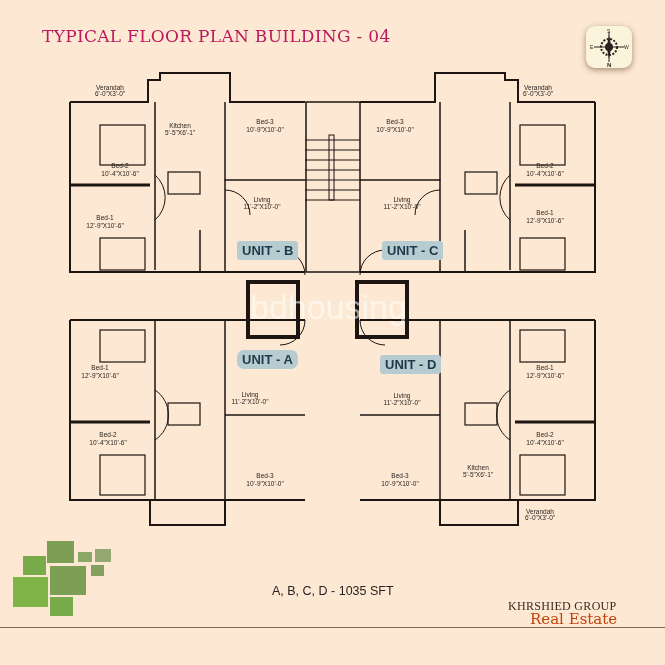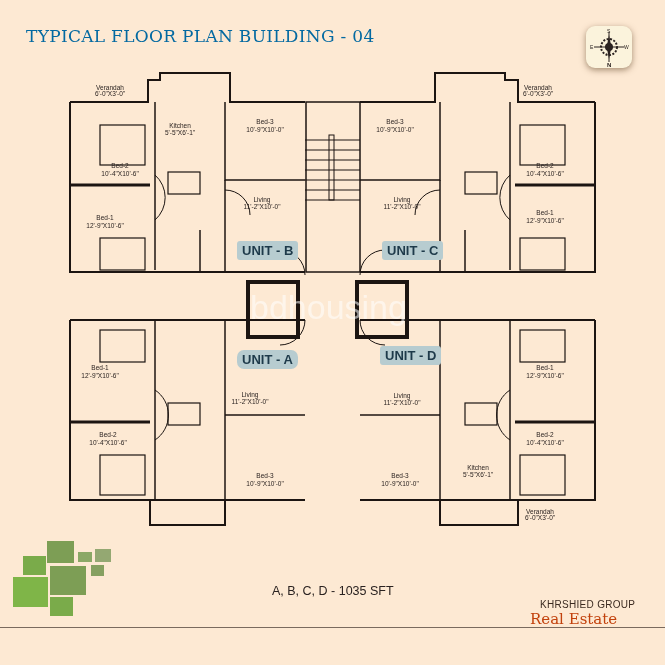--- a/index.html
+++ b/index.html
@@ -1,24 +1,24 @@
 <!DOCTYPE html>
 <html><head>
 <meta charset="utf-8">
 <style>
   html,body{margin:0;padding:0;}
   body{width:665px;height:665px;background:#fde9d3;position:relative;overflow:hidden;font-family:"Liberation Sans",sans-serif;}
-  .title{position:absolute;left:26px;top:26px;font-family:"DejaVu Serif",serif;font-size:17px;letter-spacing:0.3px;color:#0369a1;white-space:nowrap;}
+  .title{position:absolute;left:42px;top:26px;font-family:"DejaVu Serif",serif;font-size:17px;letter-spacing:0.3px;color:#be185d;white-space:nowrap;}
   .compass{position:absolute;left:586px;top:26px;width:46px;height:42px;border-radius:9px;background:#fbf3dc;box-shadow:0 2px 6px rgba(90,60,30,.55);}
   .compass svg{position:absolute;left:0;top:0;}
   .plan{position:absolute;left:0;top:0;}
   .badge{position:absolute;background:#b7ccd0;color:#1e3a4a;font-weight:bold;font-size:13px;padding:2px 5px;border-radius:3px;white-space:nowrap;}
   .area{position:absolute;left:272px;top:556px;font-size:12.5px;color:#2a2220;white-space:nowrap;margin-top:28px;}
   .logo{position:absolute;left:0;top:0;}
-  .brand-small{position:absolute;left:540px;top:599px;font-family:Liberation Sans, sans-serif;font-size:10px;color:#3b2a20;letter-spacing:0.3px;white-space:nowrap;}
+  .brand-small{position:absolute;left:508px;top:599px;font-family:Liberation Serif, serif;font-size:12px;color:#3b2a20;letter-spacing:0.3px;white-space:nowrap;}
   .brand-big{position:absolute;left:530px;top:610px;font-family:"DejaVu Serif",serif;font-size:15px;color:#c2410c;white-space:nowrap;}
   .rule{position:absolute;left:0;top:627px;width:665px;height:1px;background:#7a6a5e;}
   .lbl{font-family:"Liberation Sans",sans-serif;fill:#2a2220;}
   .watermark{position:absolute;left:250px;top:288px;font-size:34px;color:rgba(255,255,255,0.55);font-family:"Liberation Sans",sans-serif;white-space:nowrap;text-align:center;}
 </style>
 </head>
 <body>
 
 <div class="title">TYPICAL FLOOR PLAN BUILDING - 04</div>
 
@@ -161,21 +161,21 @@
     <text x="540" y="514">Verandah</text>
       <text x="540" y="520">6'-0"X3'-0"</text>
   </g>
 </svg>
 
 <div class="watermark">bdhousing</div>
 
 <div class="badge" style="left:237px;top:241px;">UNIT - B</div>
 <div class="badge" style="left:382px;top:241px;">UNIT - C</div>
 <div class="badge" style="left:237px;top:350px;border-radius:7px;">UNIT - A</div>
-<div class="badge" style="left:380px;top:346px;text-align:center;">UNIT - D</div>
+<div class="badge" style="left:380px;top:355px;text-align:center;">UNIT - D</div>
 
 <svg class="logo" width="665" height="665">
   <g>
     <rect x="47" y="541" width="27" height="22" fill="#7d9e55"></rect>
     <rect x="23" y="556" width="23" height="19" fill="#7aab4a"></rect>
     <rect x="78" y="552" width="14" height="10" fill="#8ba866"></rect>
     <rect x="95" y="549" width="16" height="13" fill="#94a872"></rect>
     <rect x="91" y="565" width="13" height="11" fill="#86a060"></rect>
     <rect x="50" y="566" width="36" height="29" fill="#7d9e55"></rect>
     <rect x="13" y="577" width="35" height="30" fill="#7fb548"></rect>

